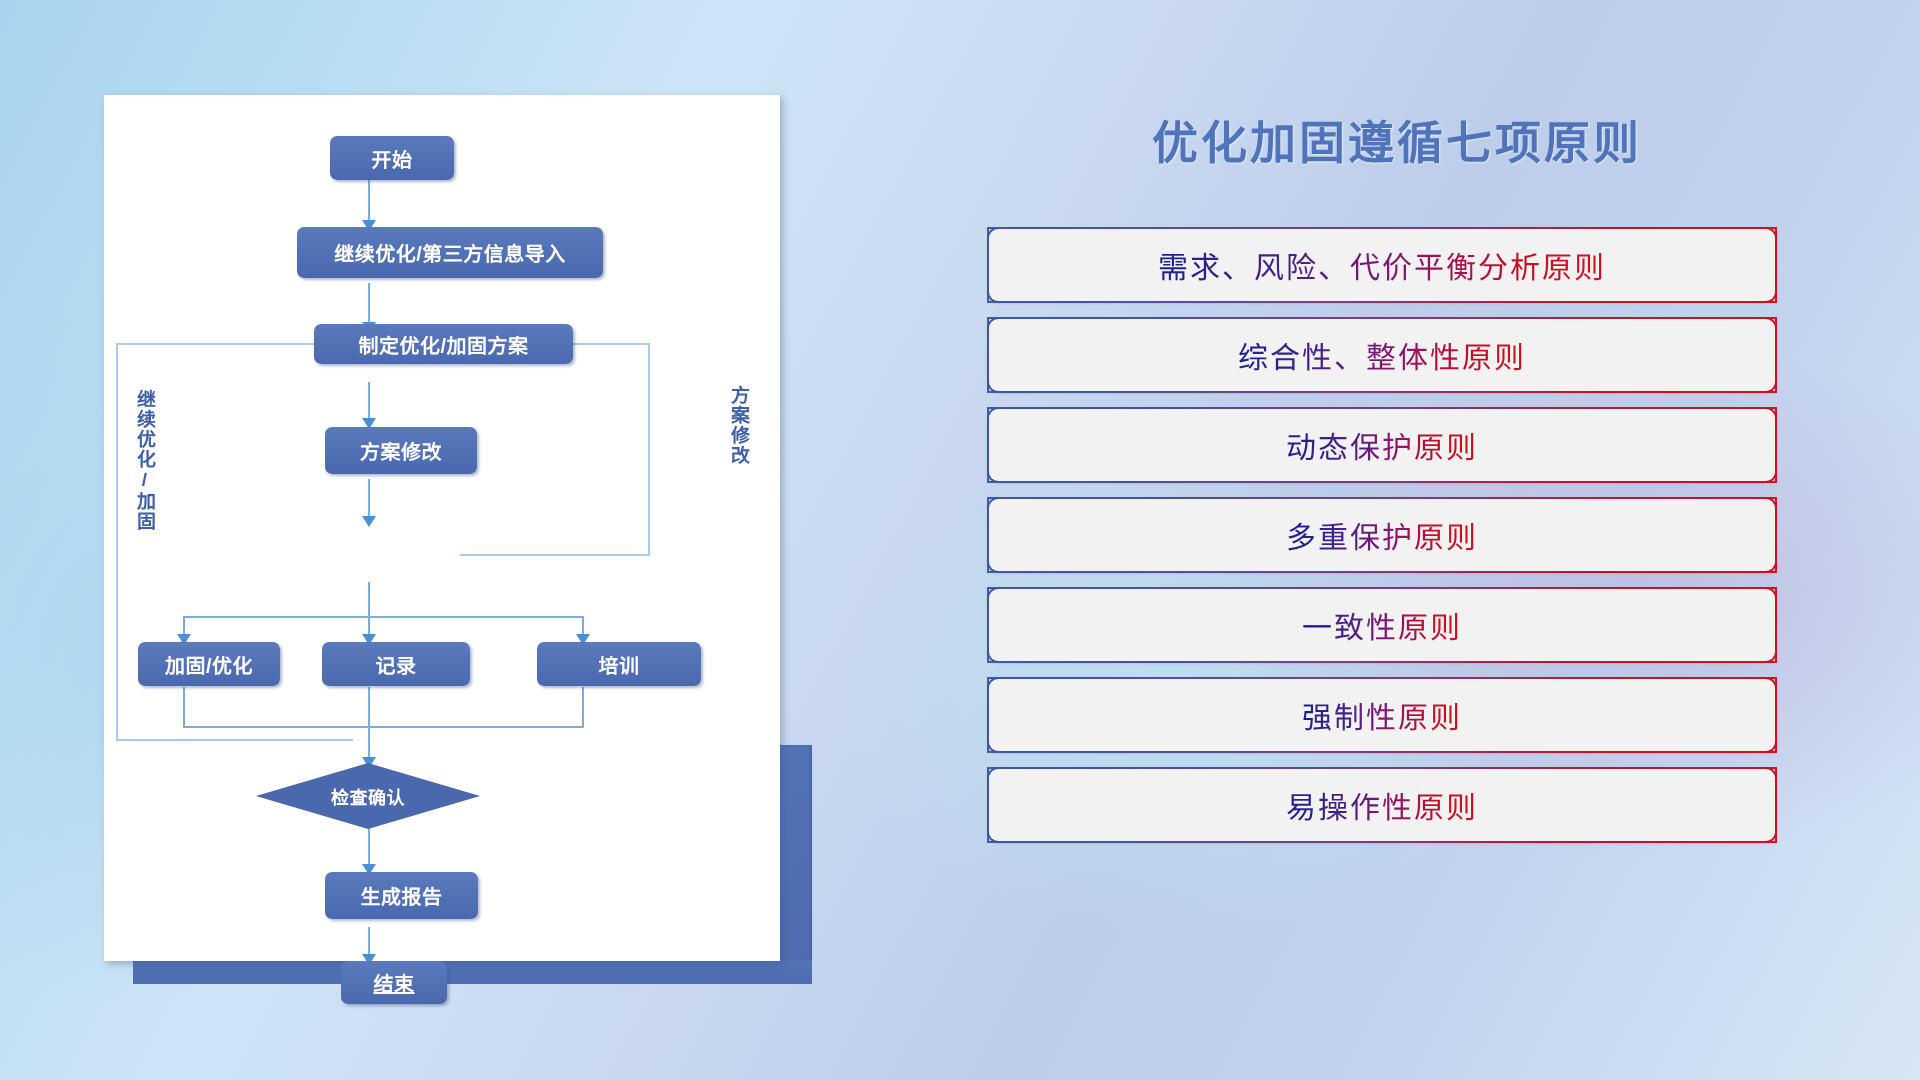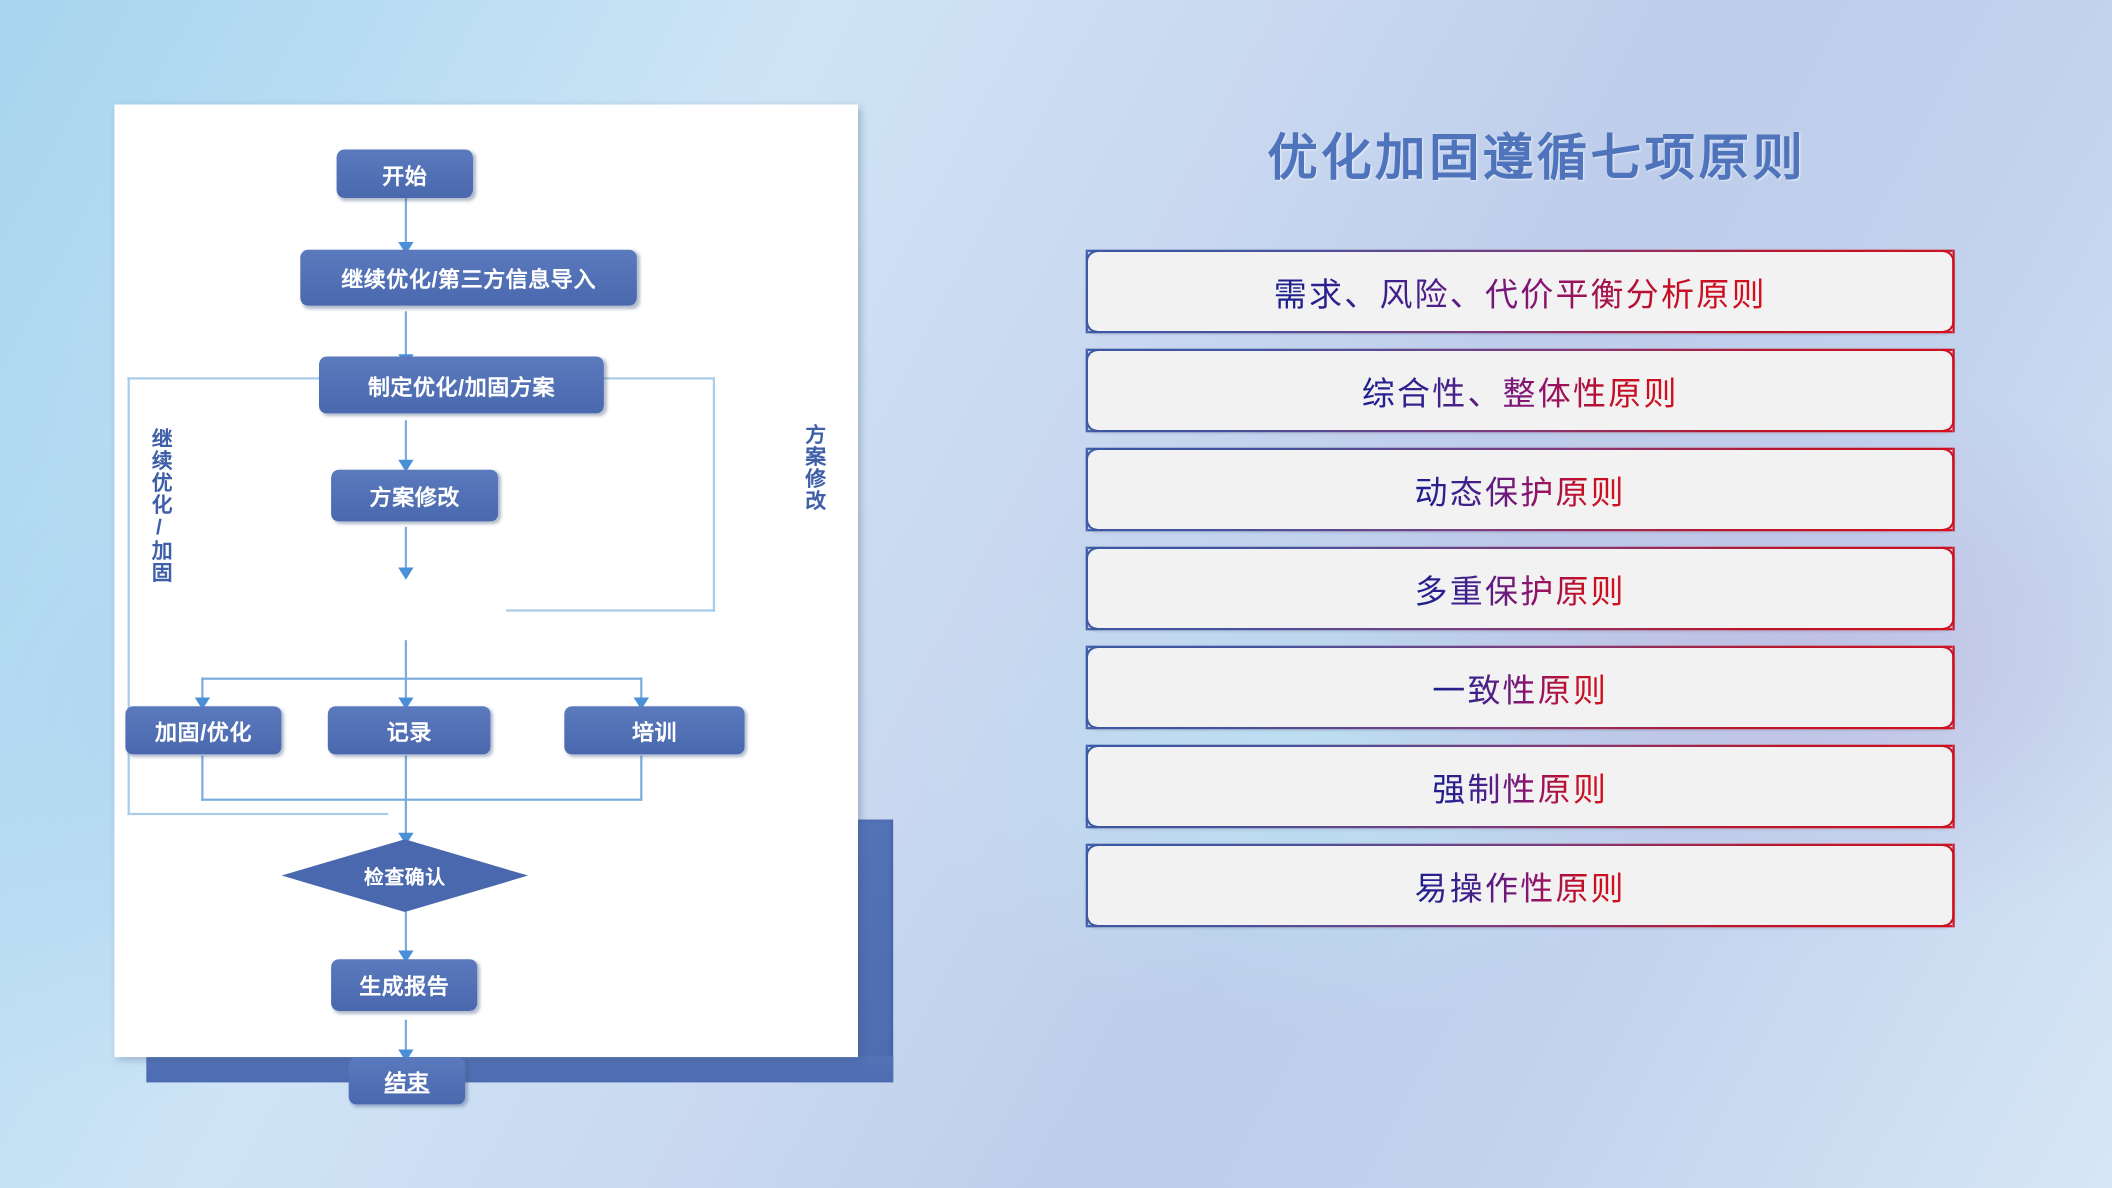--- a/index.html
+++ b/index.html
@@ -68,20 +68,21 @@
     color: #ffffff;
     font-weight: bold;
     letter-spacing: 0.5px;
     white-space: nowrap;
   }
   .node.box {
     background: linear-gradient(180deg, #5b79bd 0%, #4a68ad 100%);
     border-radius: 7px;
     box-shadow: 2px 2px 3px rgba(70,90,130,0.42);
     font-size: 20px;
+    margin-left: 24px;
   }
   .node.diamond {
     background: transparent;
     box-shadow: none;
     font-size: 18px;
   }
   .diamond-shape {
     position: absolute;
     inset: 0;
     background: #4a68ad;
@@ -253,21 +254,21 @@
     <div class="arrow down" style="left:258px; top:859px;"></div>
 
     <div class="node box" style="left:202px; top:41px; width:124px; height:44px;">
       <span>开始</span>
     </div>
 
     <div class="node box" style="left:169px; top:132px; width:306px; height:51px;">
       <span>继续优化/第三方信息导入</span>
     </div>
 
-    <div class="node box" style="left:186px; top:229px; width:259px; height:52px;">
+    <div class="node box" style="left:186px; top:229px; width:259px; height:40px;">
       <span>制定优化/加固方案</span>
     </div>
 
     <div class="node box" style="left:197px; top:332px; width:152px; height:47px;">
       <span>方案修改</span>
     </div>
 
 
     <div class="node box" style="left:10px; top:547px; width:142px; height:44px;text-align:center;">
       <span>加固/优化</span>
@@ -279,21 +280,21 @@
 
     <div class="node box" style="left:409px; top:547px; width:164px; height:44px;">
       <span>培训</span>
     </div>
 
     <div class="node diamond" style="left:152px; top:668px; width:224px; height:66px;">
       <div class="diamond-shape"></div>
       <span class="diamond-label">检查确认</span>
     </div>
 
-    <div class="node box" style="left:197px; top:777px; width:133px; height:47px;">
+    <div class="node box" style="left:197px; top:777px; width:153px; height:47px;">
       <span>生成报告</span>
     </div>
 
     <div class="node box" style="left:213px; top:866px; width:106px; height:43px;text-decoration:underline;">
       <span>结束</span>
     </div>
 
     <div class="vlabel" style="left:30px; top:294px;">继续优化/加固</div>
     <div class="vlabel" style="left:624px; top:290px;">方案修改</div>
 

